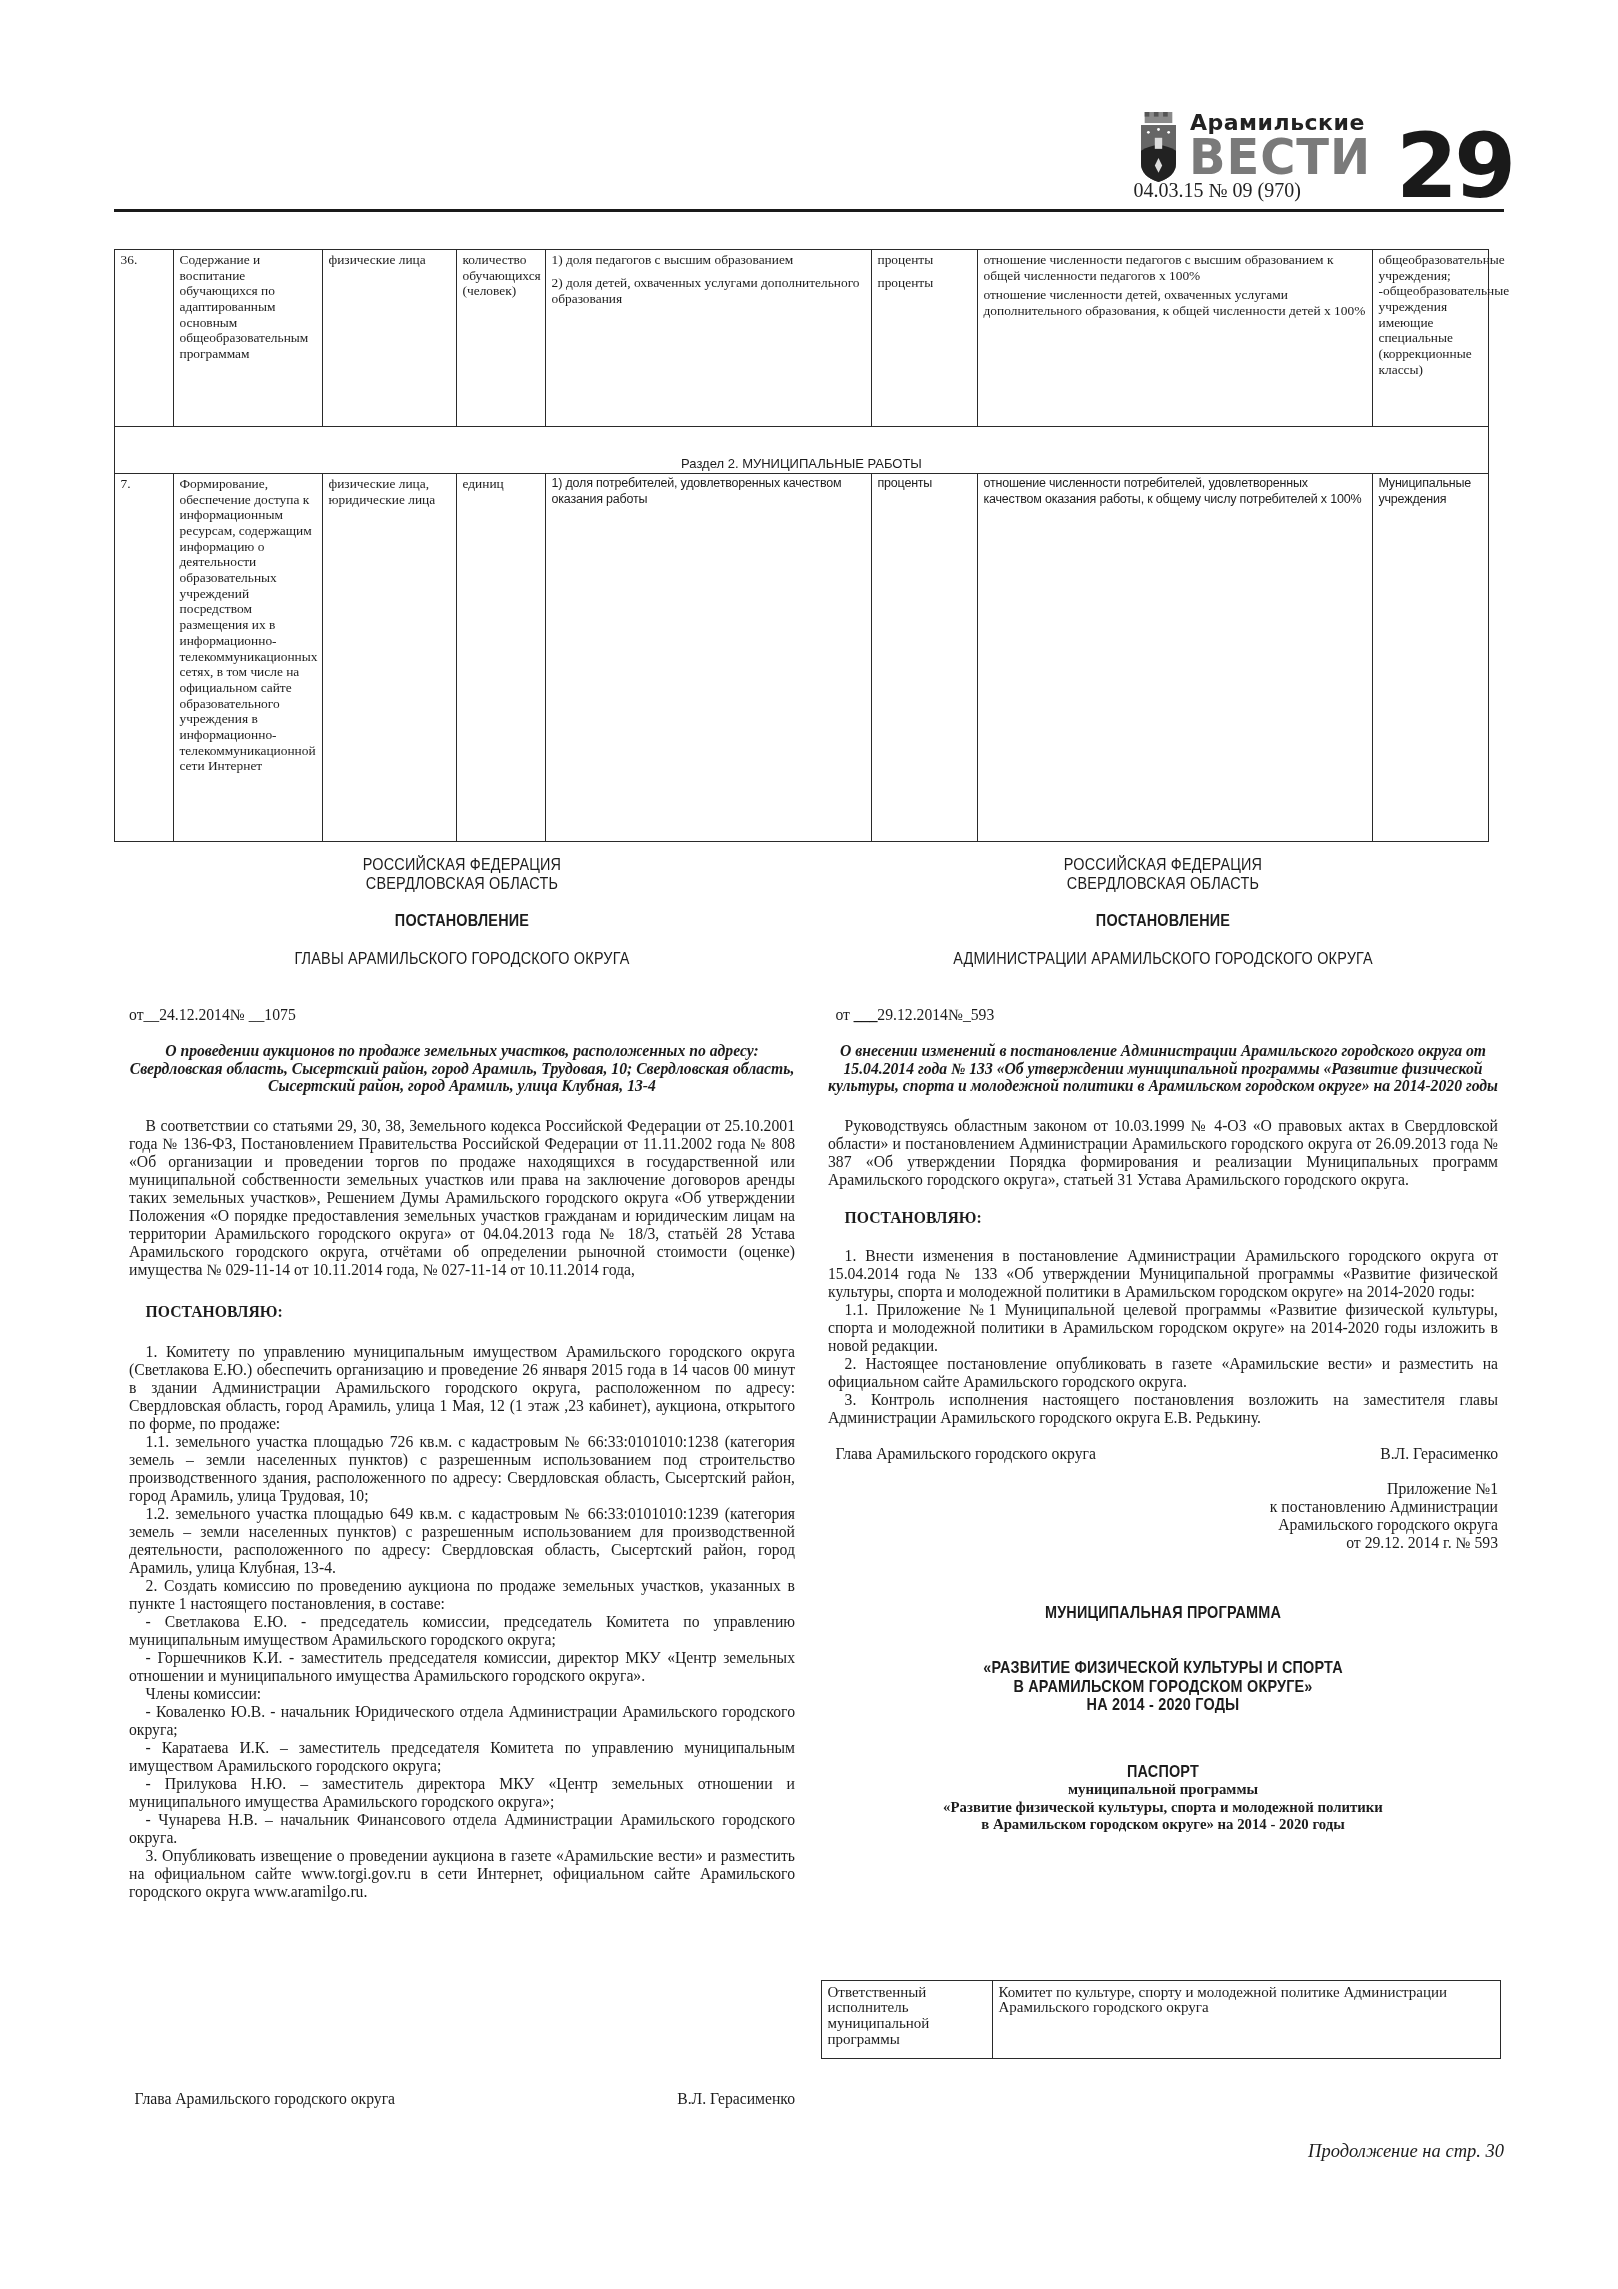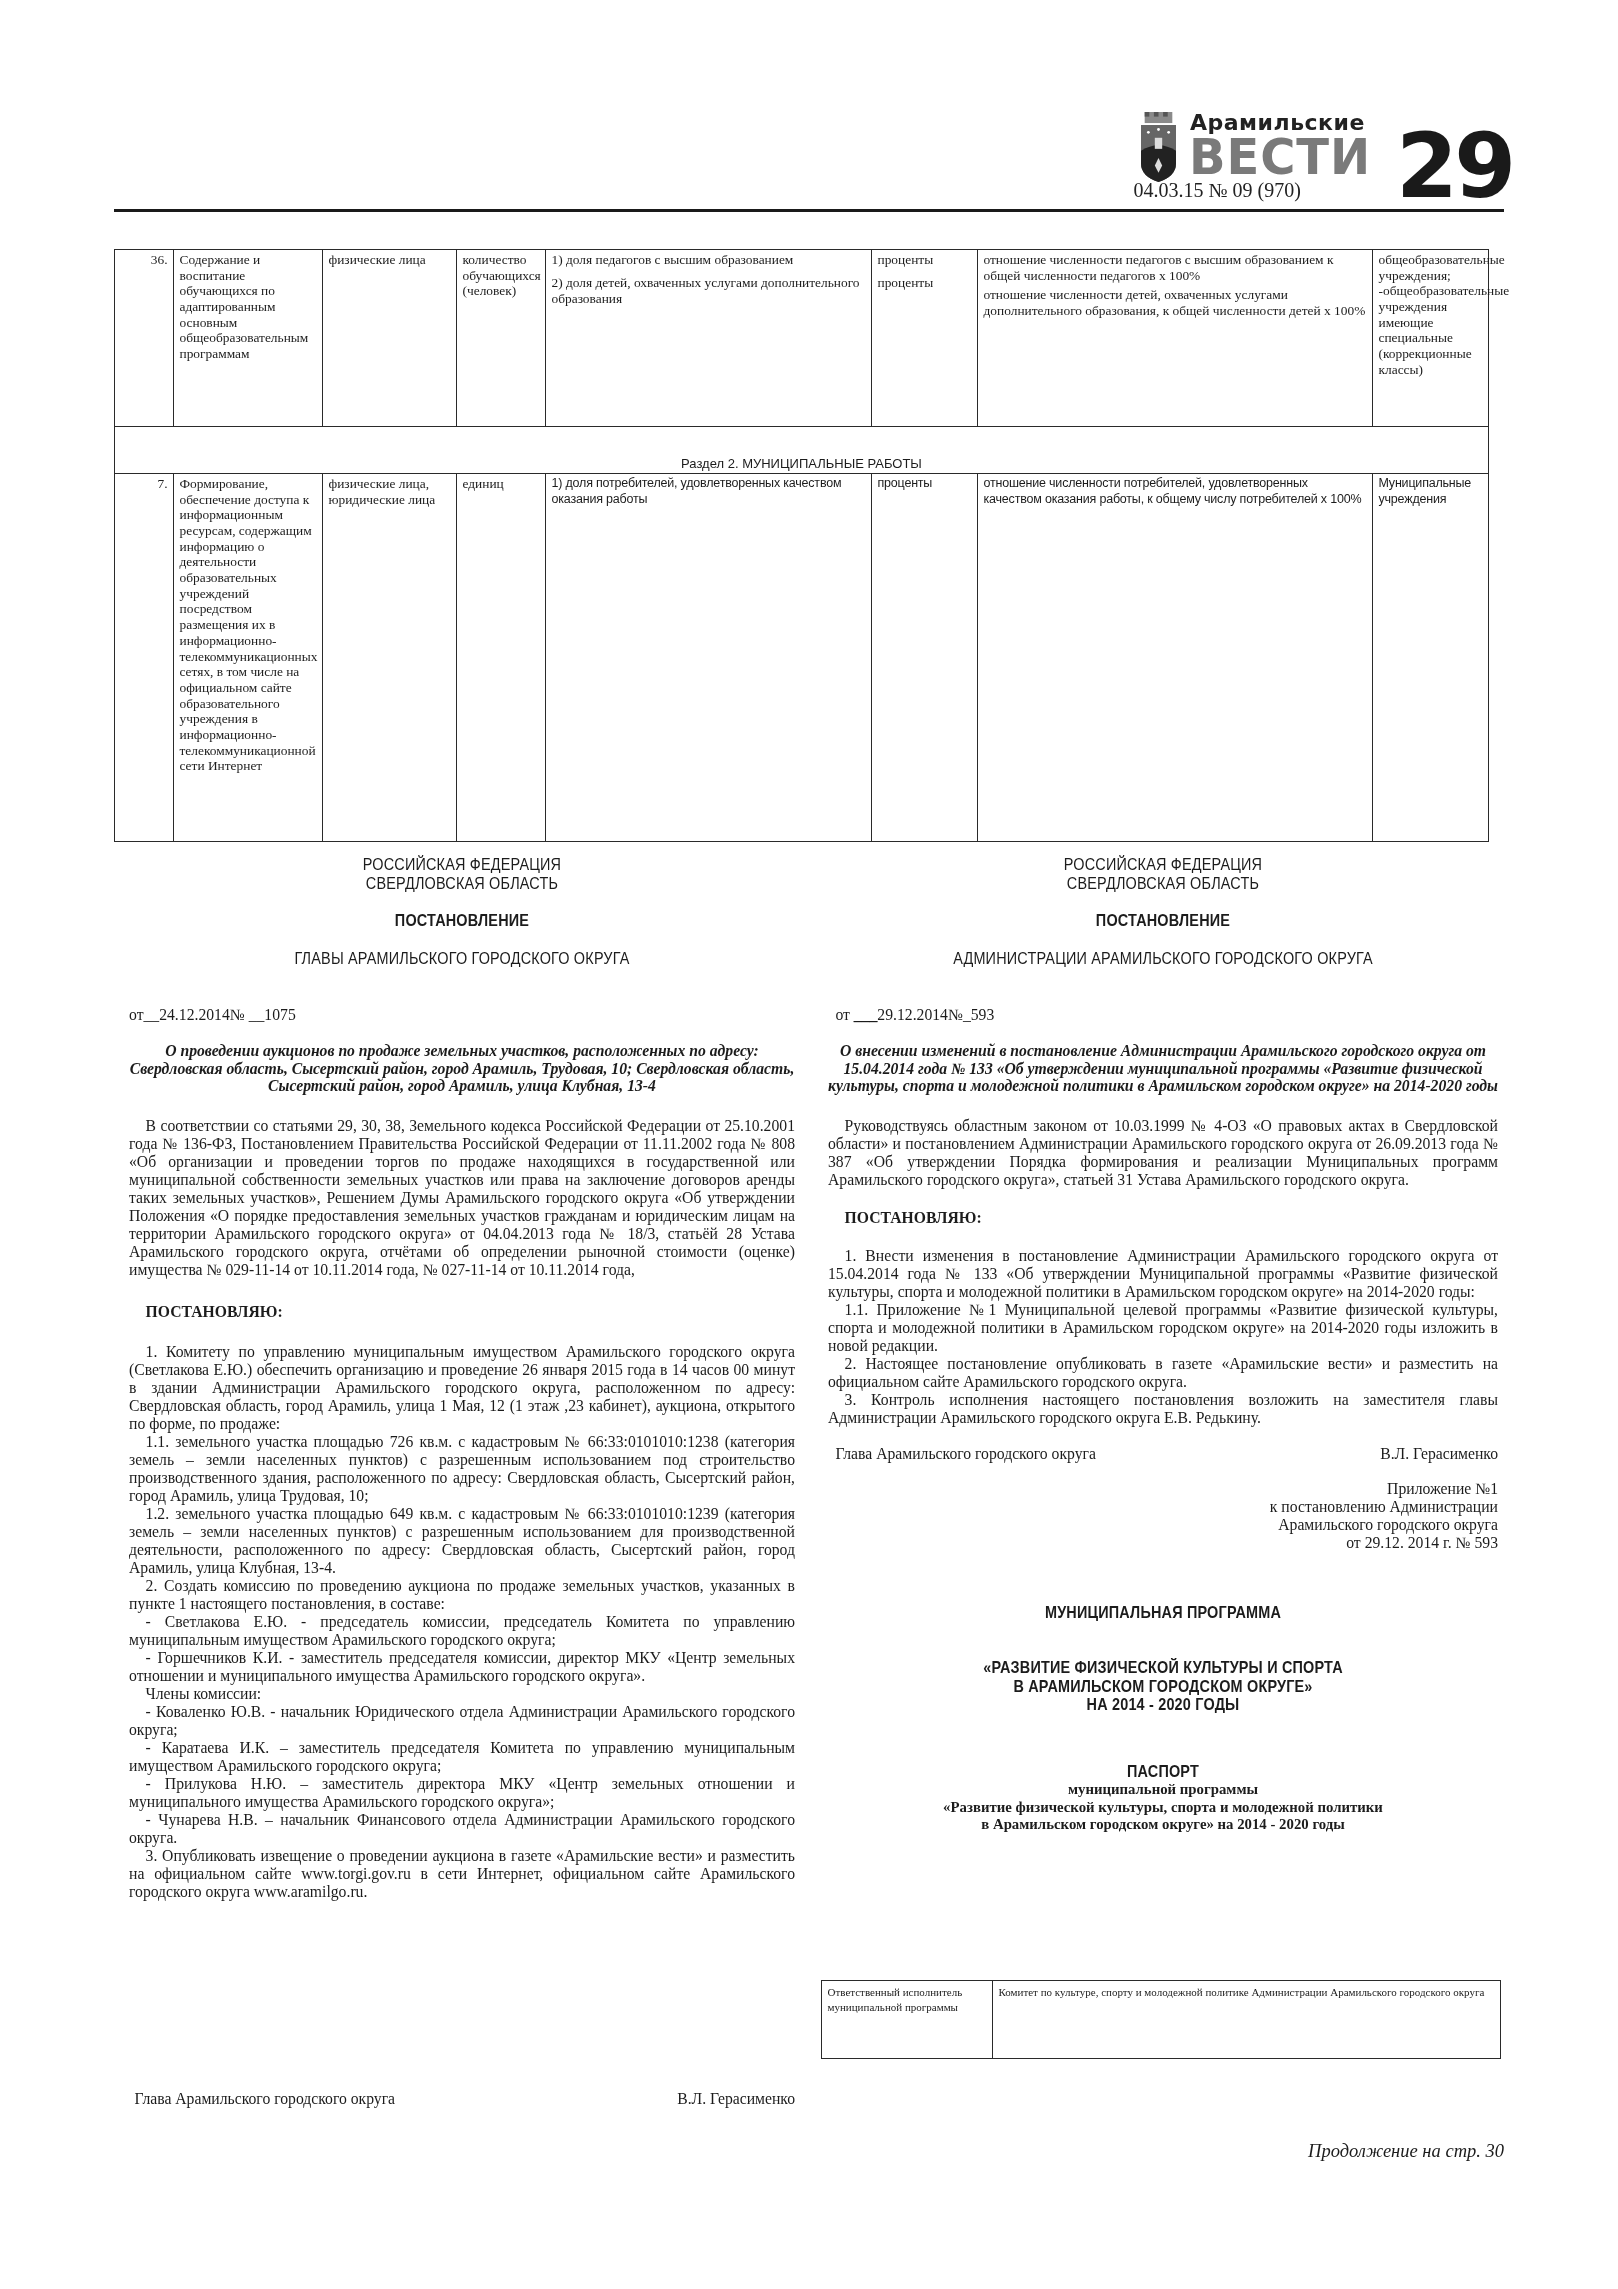--- a/index.html
+++ b/index.html
@@ -18,40 +18,40 @@
   .page-num { position:absolute; left:268px; top:12px; font-family:"DejaVu Sans", sans-serif;
               font-size:89px; font-weight:bold; color:#1a1a1a; line-height:102px; letter-spacing:-3.7px; }
   .issue { position:absolute; left:5.5px; top:76px; font-size:20px; color:#222; }
   .rule { left:114px; top:209px; width:1390px; height:2.8px; background:#1a1a1a; }
 
   
   table { border-collapse:collapse; }
   .svc-table { position:absolute; left:114px; top:249px; width:1373px; table-layout:fixed;
                font-size:13.4px; line-height:15.7px; }
   .svc-table td { border:1.4px solid #2a2a2a; vertical-align:top; padding:1.8px 5.5px; }
-  .svc-table td.num { text-align:right; }
+  .svc-table td.num { text-align:left; }
   .svc-table td.section { text-align:center; vertical-align:bottom; padding-bottom:1.8px;
                           font-family:"Liberation Sans", sans-serif; font-size:13px; }
   .svc-table .cond { font-family:"Liberation Sans", sans-serif; font-size:12.5px; letter-spacing:-0.2px; }
   .gap { height:7.4px; }
 
   
   .col { position:absolute; font-size:15.7px; line-height:18px; text-align:justify; }
   .col-left { left:129px; width:666px; }
   .col-right { left:828px; width:670px; }
   .center { text-align:center; }
   .hdr { font-family:"Liberation Sans", sans-serif; font-size:15.7px; text-align:center; letter-spacing:0.2px; line-height:18.5px; transform:scaleX(0.92); }
   .bold { font-weight:bold; }
   .title-it { font-style:italic; font-weight:bold; text-align:center; font-size:15.7px; line-height:17.5px; }
   .para p { margin:0; text-indent:16.6px; }
   .sign { display:flex; justify-content:space-between; }
   .right { text-align:right; }
 
   .passport { position:absolute; left:821px; top:1980px; width:678px; table-layout:fixed;
-              font-size:11px; line-height:15.7px; }
+              font-size:15px; line-height:15.7px; }
   .passport td { border:1.4px solid #2a2a2a; vertical-align:top; padding:3.7px 5.5px; }
   .continued { left:1227px; top:2141px; width:277px; text-align:right; font-style:italic; font-size:18.5px; }
 </style>
 </head>
 <body>
 
 <div class="abs masthead">
   <svg class="crest" viewBox="0 0 42 76">
     <rect x="6" y="0" width="30" height="12" fill="#8a8a8a"></rect>
     <rect x="6" y="0" width="5" height="5" fill="#555"></rect>

